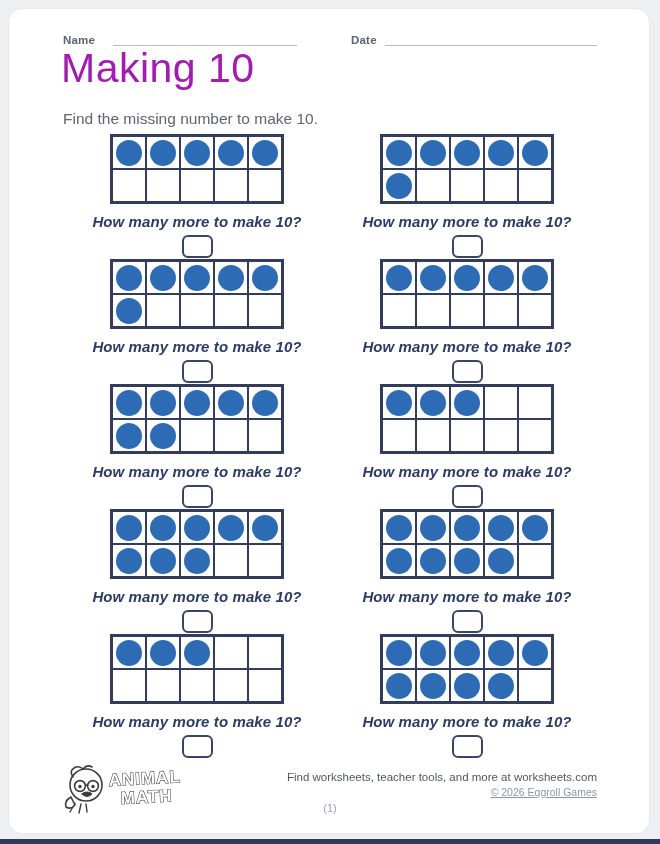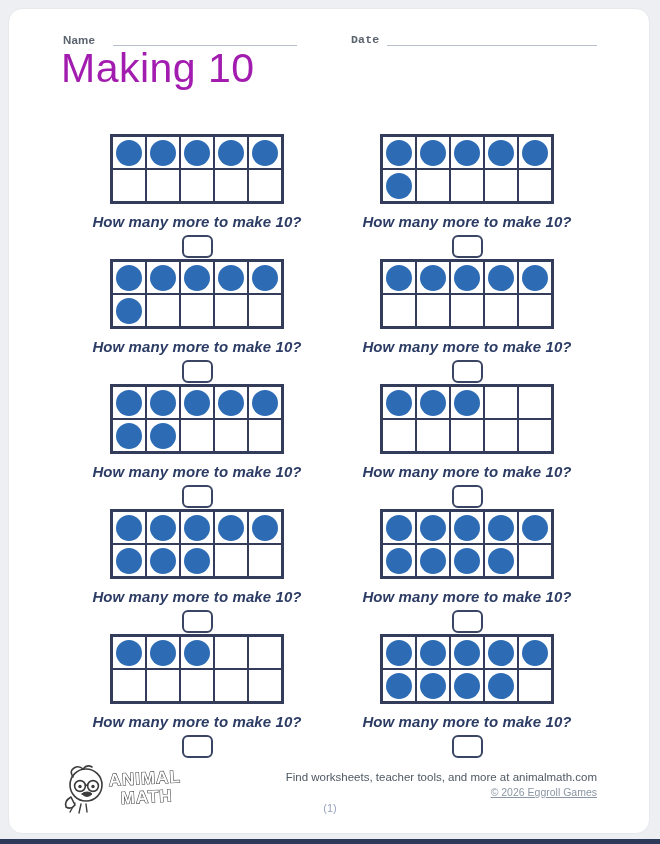--- a/index.html
+++ b/index.html
@@ -14,21 +14,21 @@
     position:absolute; left:8px; top:8px; width:642px; height:826px;
     background:#ffffff; border-radius:14px; border:1px solid #e6e9ec;
   }
   .bottom-bar {
     position:absolute; left:0; bottom:0; width:660px; height:5px;
     background:#2e3a59;
   }
   
   .field-group { position:absolute; display:flex; align-items:flex-end; gap:8px; }
   .name-group { left:54px; top:24px; width:234px;gap:18px; }
-  .date-group { left:342px; top:24px; width:246px;font-family:Liberation Mono, monospace; }
+  .date-group { left:342px; top:24px; width:246px; }
   .field-label { font-size:11.5px; color:#5b636e; font-weight:bold; letter-spacing:0.2px; }
   .field-line { flex:1; height:13px; border-bottom:1px solid #b6bec9; }
   .title {
     position:absolute; left:52px; top:36px;
     font-size:41px; font-weight:normal; color:#a21caf; letter-spacing:0.5px;
   }
   .subtitle {
     position:absolute; left:54px; top:101px;
     font-size:15.5px; font-weight:500; color:#5d6570;
   }
@@ -77,20 +77,21 @@
   <div class="field-group name-group">
     <span class="field-label">Name</span>
     <span class="field-line"></span>
   </div>
   <div class="field-group date-group">
     <span class="field-label">Date</span>
     <span class="field-line"></span>
   </div>
 
   <div class="title">Making 10</div>
+  <div class="subtitle">Find the missing number to make 10.</div>
 
   <div class="problems">
   <div class="problem">
     <div class="ten-frame">
           <div class="cell">
             <span class="dot"></span>
           </div>
           <div class="cell">
             <span class="dot"></span>
           </div>
@@ -394,20 +395,20 @@
       <path d="M23 35 q5 5 10 0 q-1 -2 -5 -2 q-4 0 -5 2 Z" fill="#3c3c3c" stroke-width="1"></path>
     </g>
 
     <g font-family="'Liberation Sans', sans-serif" font-weight="bold" fill="#ffffff" stroke="#3c3c3c" stroke-width="1.1" style="paint-order:stroke">
       <text x="50" y="27" font-size="17" letter-spacing="1" transform="rotate(-3 50 27)">ANIMAL</text>
       <text x="62" y="45" font-size="17" letter-spacing="1" transform="rotate(-3 62 45)">MATH</text>
     </g>
   </svg>
 
   <div class="footer-text">
-    <div class="footer-info">Find worksheets, teacher tools, and more at animalmath.com</div>
+    <div class="footer-info">Find worksheets, teacher tools, and more at worksheets.com</div>
     <div class="footer-copy">© 2026 Eggroll Games</div>
   </div>
 
   <div class="page-num">(1)</div>
 </div>
 
 <div class="bottom-bar"></div>
 
 </body></html>

